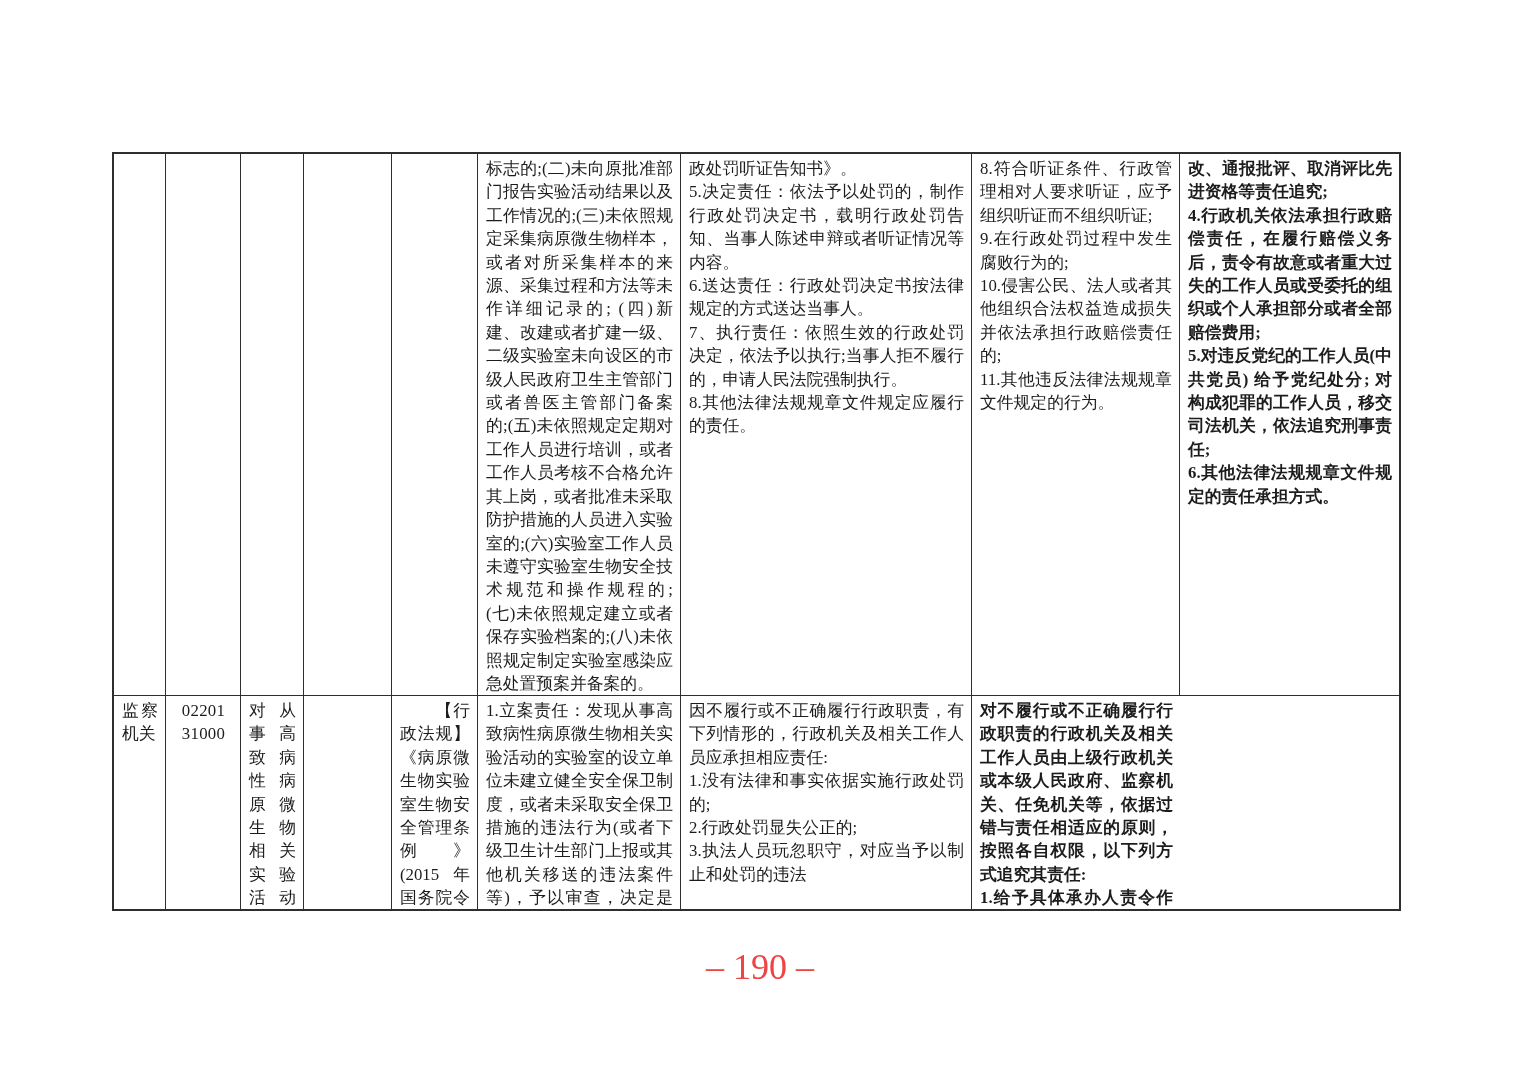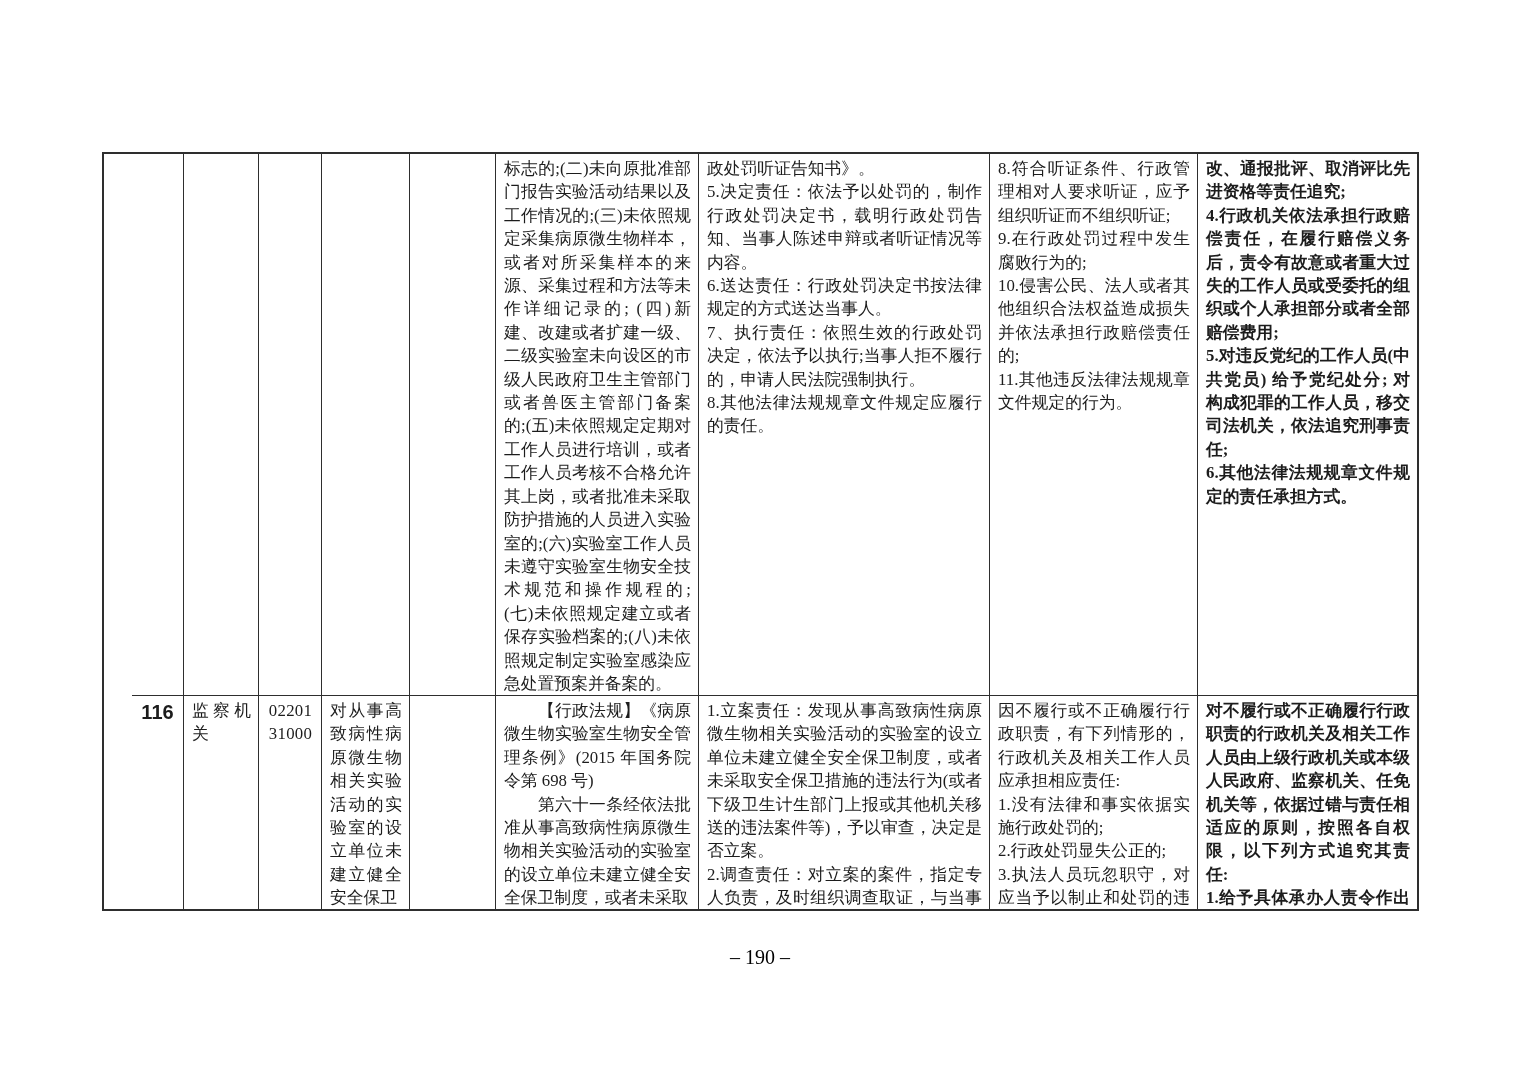--- a/index.html
+++ b/index.html
@@ -6,27 +6,26 @@
   .page {
     position:relative;
     width:1520px; height:1074px;
     background:#ffffff;
     font-family:"Liberation Serif","DejaVu Serif",serif;
     color:#1c1c1c;
     overflow:hidden;
   }
   .grid {
     position:absolute;
-    left:102px; top:152px;
+    left:112px; top:152px;
     display:grid;
     grid-template-columns:52px 75px 63px 88px 86px 203px 291px 208px 219px;
     grid-template-rows:542px 213px;
     border:2px solid #2e2e2e;
     background:#ffffff;
-    padding-left:28px;
   }
   .cell {
     box-sizing:border-box;
     border-right:1.5px solid #2e2e2e;
     overflow:hidden;
     padding:3px 7px 0 8px;
     font-size:16.8px;
     line-height:23.4px;
     text-align:justify;
     text-justify:inter-character;
@@ -40,22 +39,22 @@
     font-size:20px;
     text-align:center;
     padding:5px 2px 0 2px;
     white-space:pre-wrap;
   }
   .code-cell { letter-spacing:0.3px; text-align:center; }
   .footer {
     position:absolute;
     left:0; right:0; top:946px;
     text-align:center;
-    font-size:20px;
-    color:#000000;
+    font-size:36px;
+    color:#ef4444;
   }
 </style>
 </head>
 <body>
 
 <div class="page">
 
   <div class="grid">
 
     <div class="cell rb1 seq-cell"></div>
@@ -71,21 +70,20 @@
 8.其他法律法规规章文件规定应履行的责任。</div>
     <div class="cell rb1">8.符合听证条件、行政管理相对人要求听证，应予组织听证而不组织听证;
 9.在行政处罚过程中发生腐败行为的;
 10.侵害公民、法人或者其他组织合法权益造成损失并依法承担行政赔偿责任的;
 11.其他违反法律法规规章文件规定的行为。</div>
     <div class="cell rb1 last">改、通报批评、取消评比先进资格等责任追究;
 4.行政机关依法承担行政赔偿责任，在履行赔偿义务后，责令有故意或者重大过失的工作人员或受委托的组织或个人承担部分或者全部赔偿费用;
 5.对违反党纪的工作人员(中共党员) 给予党纪处分; 对构成犯罪的工作人员，移交司法机关，依法追究刑事责任;
 6.其他法律法规规章文件规定的责任承担方式。</div>
 
-    <div class="cell seq-cell">116</div>
     <div class="cell">监察机关</div>
     <div class="cell code-cell">02201
 31000</div>
     <div class="cell">对从事高致病性病原微生物相关实验活动的实验室的设立单位未建立健全安全保卫</div>
     <div class="cell"></div>
     <div class="cell">　　【行政法规】《病原微生物实验室生物安全管理条例》(2015 年国务院令第 698 号)
 　　第六十一条经依法批准从事高致病性病原微生物相关实验活动的实验室的设立单位未建立健全安全保卫制度，或者未采取</div>
     <div class="cell">1.立案责任：发现从事高致病性病原微生物相关实验活动的实验室的设立单位未建立健全安全保卫制度，或者未采取安全保卫措施的违法行为(或者下级卫生计生部门上报或其他机关移送的违法案件等)，予以审查，决定是否立案。
 2.调查责任：对立案的案件，指定专人负责，及时组织调查取证，与当事人有</div>
     <div class="cell">因不履行或不正确履行行政职责，有下列情形的，行政机关及相关工作人员应承担相应责任:

